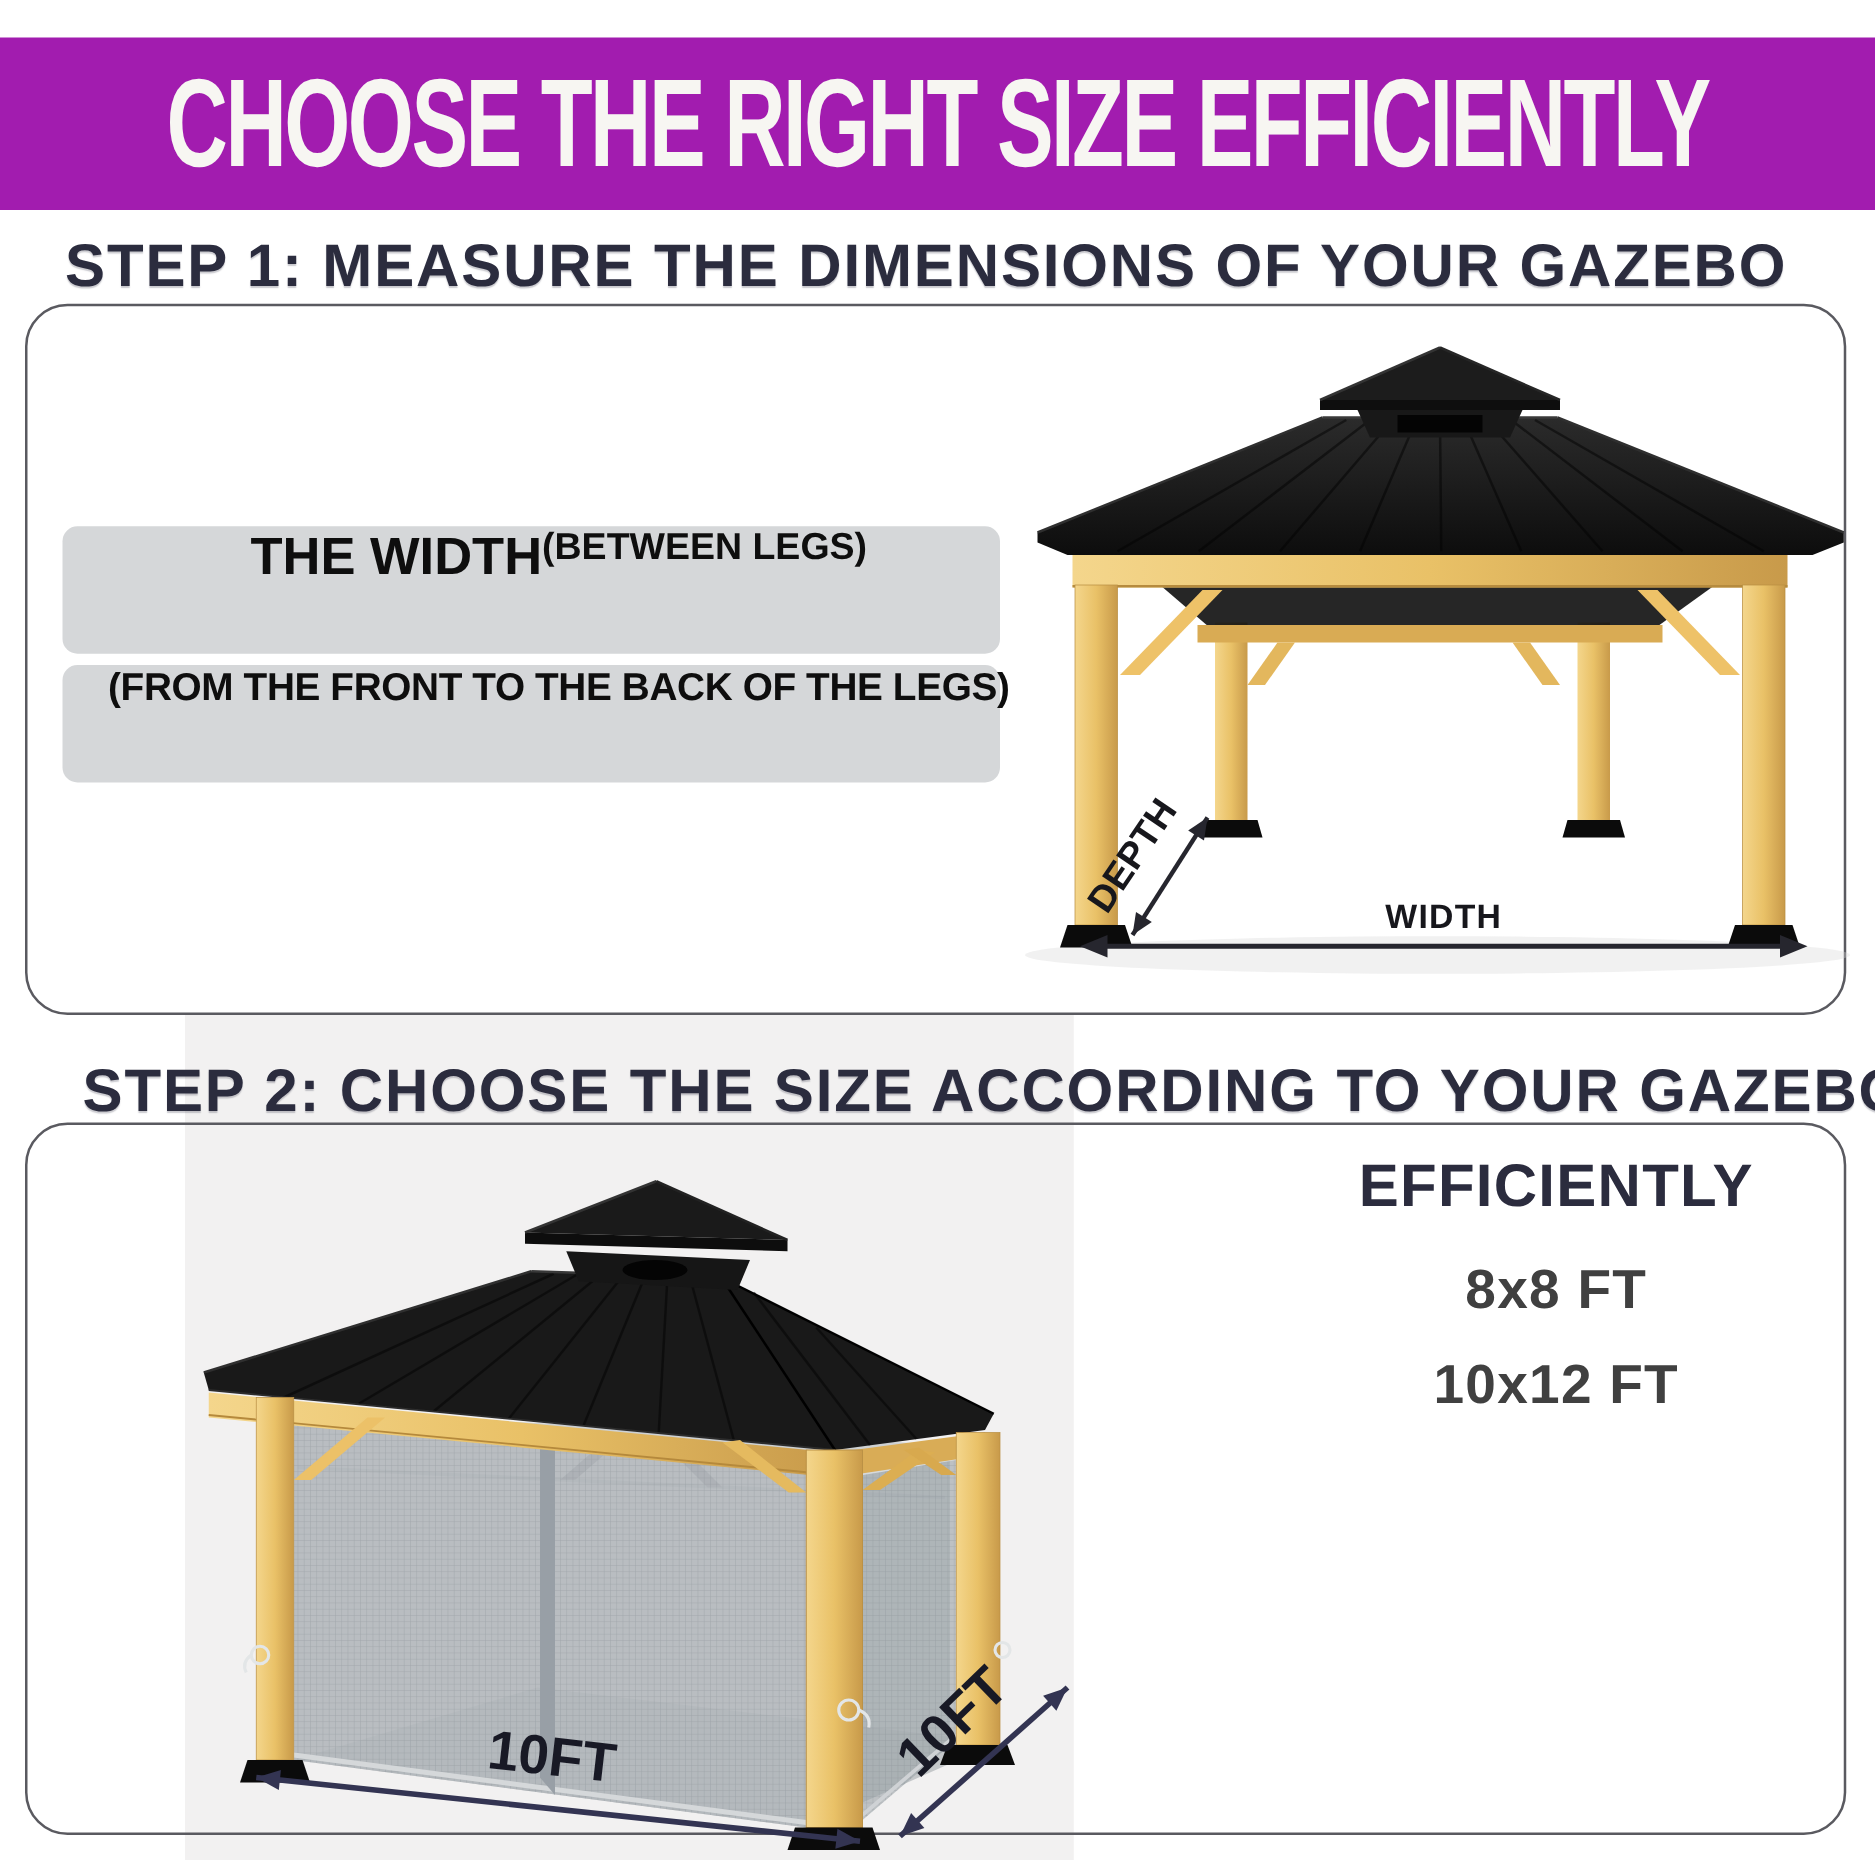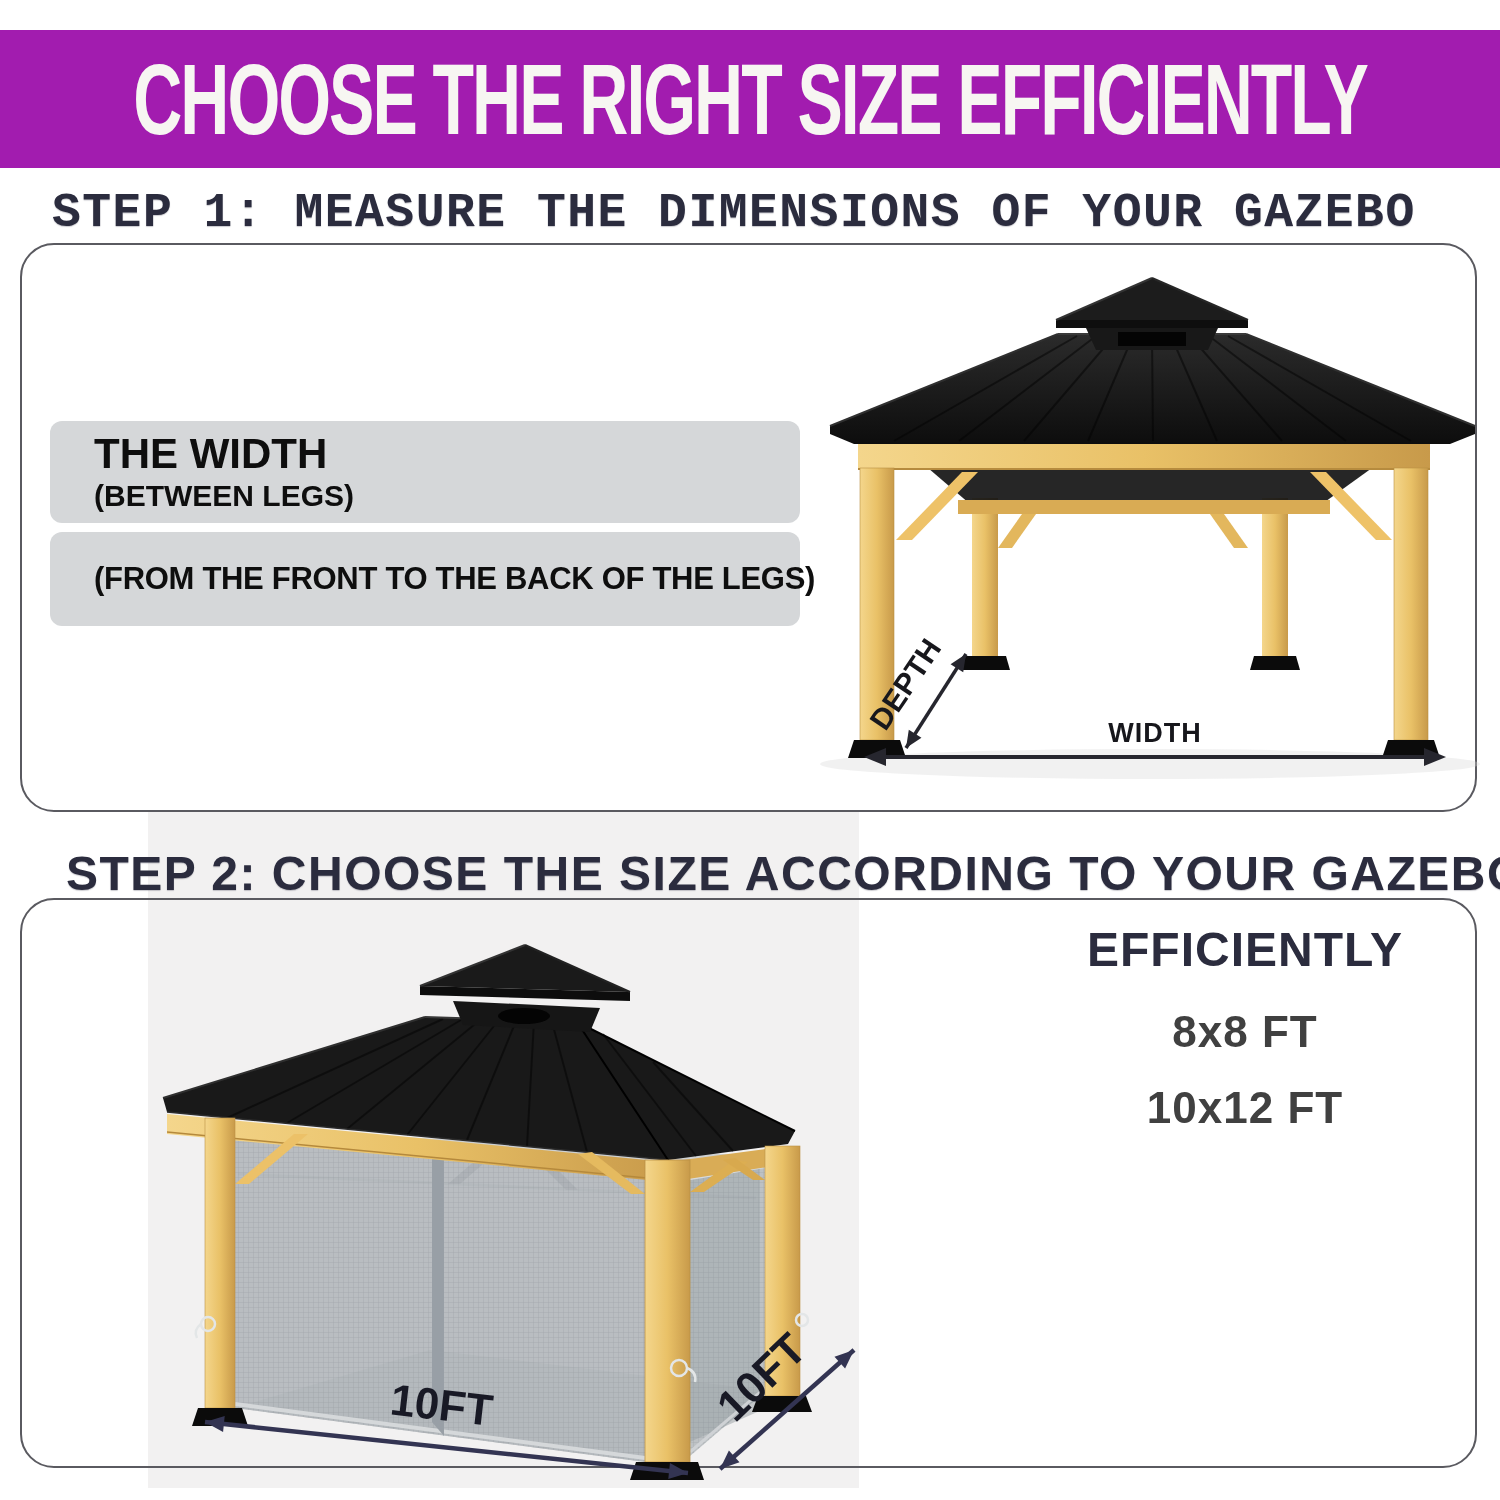--- a/index.html
+++ b/index.html
@@ -17,38 +17,38 @@
     font-weight: 700; font-size: 100px; letter-spacing: -3px;
     color: #f7f6f2; white-space: nowrap;
     transform: scaleX(0.68); transform-origin: center center;
   }
   
   .step-heading {
     position: absolute; font-weight: 700; font-size: 48px; color: #2b2c3e;
     white-space: nowrap; letter-spacing: 1.5px; z-index: 5;
     text-shadow: 0 1px 1px rgba(43,44,62,.25);
   }
-  #step1-heading { left: 52px; top: 186px; font-family: Liberation Mono, monospace; }
+  #step1-heading { left: 52px; top: 186px; }
   #step2-heading { left: 66px; top: 846px; }
   
   .panel {
     position: absolute; border: 2px solid #5a5a60; border-radius: 34px;
     box-sizing: border-box; z-index: 2;
   }
   #step1-panel { left: 20px; top: 243px; width: 1457px; height: 569px; background: #ffffff; }
   #step2-panel { left: 20px; top: 898px; width: 1457px; height: 570px; background: transparent; }
   
   #gray-band {
     position: absolute; left: 148px; top: 806px; width: 711px; height: 682px;
     background: #f2f1f1; z-index: 1;
   }
   
   .label-card {
     position: absolute; left: 50px; width: 750px; background: #d5d7d9;
-    border-radius: 12px; z-index: 3; display: flex; flex-direction: column;
+    border-radius: 12px; z-index: 3; display: flex; flex-direction: row;
     justify-content: center; padding-left: 44px; box-sizing: border-box;
   }
   #width-card { top: 421px; height: 102px; }
   #depth-card { top: 532px; height: 94px; }
   .card-line1 { font-weight: 700; font-size: 42px; color: #0e0e0e; line-height: 1.16; white-space: nowrap; }
   .card-line2 { font-weight: 700; font-size: 30px; color: #0e0e0e; line-height: 1.16; white-space: nowrap; }
   #depth-card .card-line2 { font-size: 31px; letter-spacing: -0.3px; }
   
   .illus { position: absolute; z-index: 4; }
   #gazebo1-svg { left: 800px; top: 248px; }

